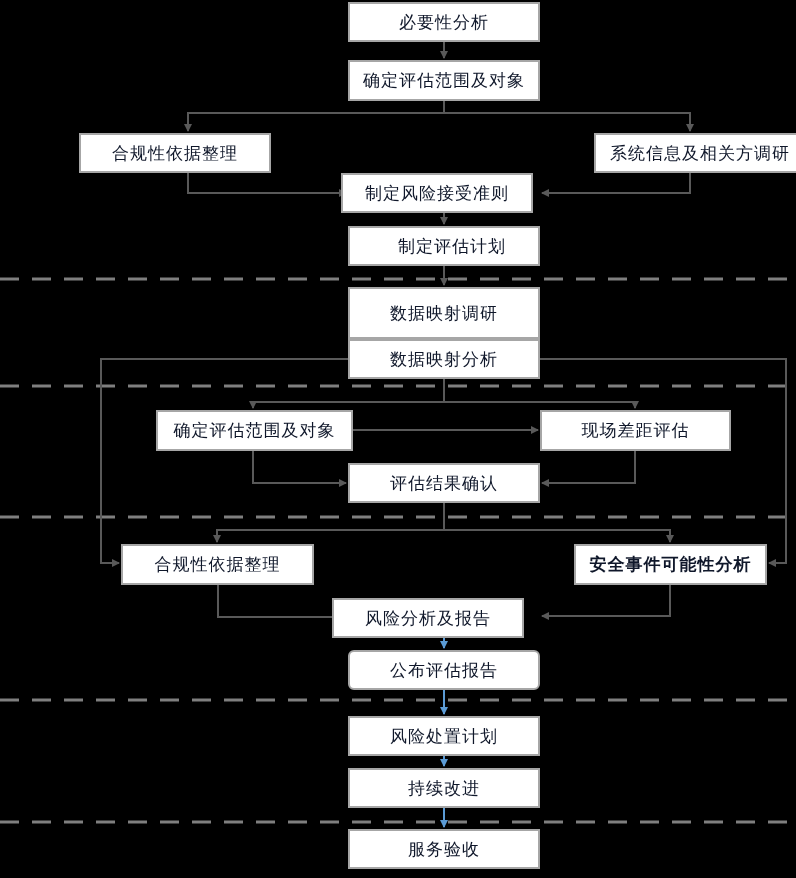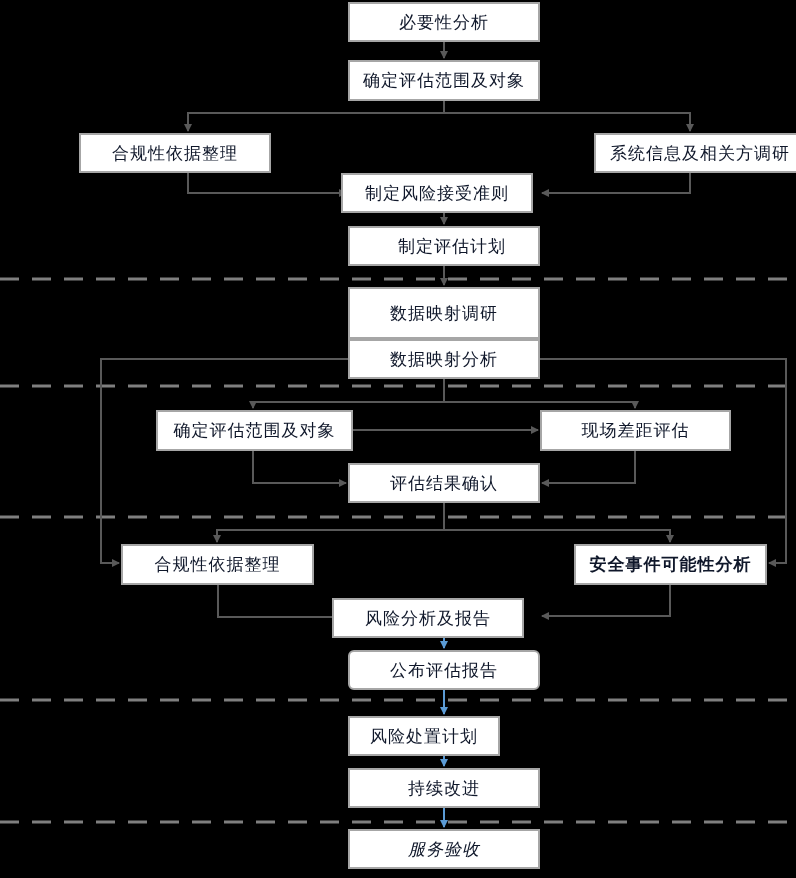--- a/index.html
+++ b/index.html
@@ -117,23 +117,23 @@
       </div>
       <div class="flow-node" style="left: 574px; top: 544px; width: 193px; height: 41px; font-weight: bold;">
         <span>安全事件可能性分析</span>
       </div>
       <div class="flow-node" style="left: 332px; top: 598px; width: 192px; height: 40px;">
         <span>风险分析及报告</span>
       </div>
       <div class="flow-node" style="left: 348px; top: 650px; width: 192px; height: 40px; border-radius: 6px;">
         <span>公布评估报告</span>
       </div>
-      <div class="flow-node" style="left: 348px; top: 716px; width: 152px; height: 40px;">
+      <div class="flow-node" style="left: 348px; top: 716px; width: 192px; height: 40px;">
         <span>风险处置计划</span>
       </div>
       <div class="flow-node" style="left: 348px; top: 768px; width: 192px; height: 40px;">
         <span>持续改进</span>
       </div>
-      <div class="flow-node" style="left: 348px; top: 829px; width: 192px; height: 40px; font-style: italic;">
+      <div class="flow-node" style="left: 348px; top: 829px; width: 192px; height: 40px;">
         <span>服务验收</span>
       </div>
     </div>
 </div>
 
 </body></html>

